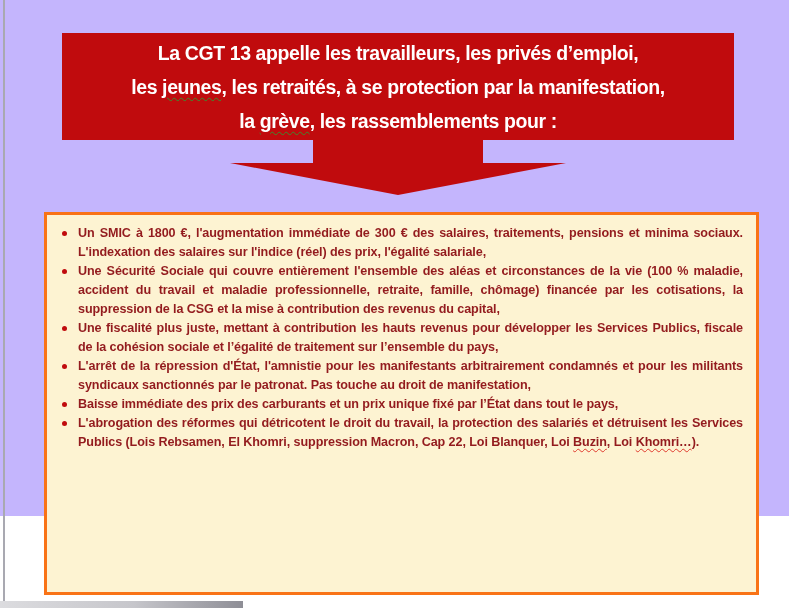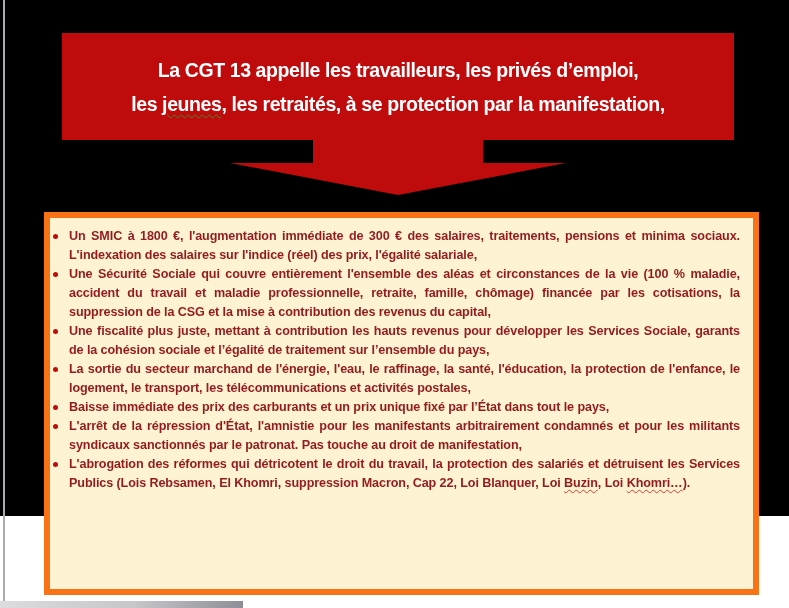--- a/index.html
+++ b/index.html
@@ -2,21 +2,21 @@
 <html><head>
 <meta charset="utf-8">
 <style>
   html, body {
     margin: 0; padding: 0;
     width: 789px; height: 608px;
     background: #ffffff;
     overflow: hidden;
     font-family: "Liberation Sans", sans-serif;
   }
-  .screen { position: relative; width: 789px; height: 516px; background: #000000; }
+  .screen { position: relative; width: 789px; height: 516px; background: #c4b5fd; }
 
   .page-edge {
     position: absolute; left: 3px; top: 0;
     width: 2px; height: 608px;
     background: #a9a9b1;
   }
 
   .banner {
     position: absolute; left: 62px; top: 33px;
     width: 672px; height: 107px;
@@ -45,22 +45,22 @@
     border-left: 168px solid transparent;
     border-right: 168px solid transparent;
     border-top: 32px solid #c00b0d;
   }
 
   .demands-box {
     position: absolute; left: 44px; top: 212px;
     width: 715px; height: 383px;
     box-sizing: border-box;
     background: #fdf3d2;
-    border: 6px solid #f97316;
-    padding: 9px 13px 8px 0;
+    border: 3px solid #f97316;
+    padding: 9px 13px 8px 12px;
     overflow: hidden;
   }
   ul.demands { list-style: none; margin: 0; padding: 0; }
   li.demand-item {
     position: relative;
     padding-left: 19px;
     color: #931b1e;
     font-weight: bold;
     font-size: 12.6px;
     line-height: 19px;
@@ -101,33 +101,33 @@
 <body>
 
 <div class="screen">
 
   <div class="page-edge"></div>
 
   <div class="banner">
     <div>
         <div class="banner-line"><span>La CGT 13 appelle les travailleurs, les privés d’emploi,</span></div>
         <div class="banner-line"><span>les </span><span class="wavy-green">jeunes</span><span>, les retraités, à se protection par la manifestation,</span></div>
+        <div class="banner-line"><span>la </span><span class="wavy-green">grève</span><span>, les rassemblements pour :</span></div>
       </div>
   </div>
 
   <div class="arrow-stem"></div>
   <div class="arrow-head"></div>
 
   <div class="demands-box">
     <ul class="demands">
         <li class="demand-item"><span>Un SMIC à 1800 €, l'augmentation immédiate de 300 € des salaires, traitements, pensions et minima sociaux. L'indexation des salaires sur l'indice (réel) des prix, l'égalité salariale,</span></li>
         <li class="demand-item"><span>Une Sécurité Sociale qui couvre entièrement l'ensemble des aléas et circonstances de la vie (100 % maladie, accident du travail et maladie professionnelle, retraite, famille, chômage) financée par les cotisations, la suppression de la CSG et la mise à contribution des revenus du capital,</span></li>
-        <li class="demand-item"><span>Une fiscalité plus juste, mettant à contribution les hauts revenus pour développer les Services Sociale, garants de la cohésion sociale et l’égalité de traitement sur l’ensemble du pays,</span></li>
-        <li class="demand-item"><span>La sortie du secteur marchand de l'énergie, l'eau, le raffinage, la santé, l'éducation, la protection de l'enfance, le logement, le transport, les télécommunications et activités postales,</span></li>
+        <li class="demand-item"><span>Une fiscalité plus juste, mettant à contribution les hauts revenus pour développer les Services Publics, fiscale de la cohésion sociale et l’égalité de traitement sur l’ensemble du pays,</span></li>
+        <li class="demand-item"><span>L'arrêt de la répression d'État, l'amnistie pour les manifestants arbitrairement condamnés et pour les militants syndicaux sanctionnés par le patronat. Pas touche au droit de manifestation,</span></li>
         <li class="demand-item"><span>Baisse immédiate des prix des carburants et un prix unique fixé par l’État dans tout le pays,</span></li>
-        <li class="demand-item"><span>L'arrêt de la répression d'État, l'amnistie pour les manifestants arbitrairement condamnés et pour les militants syndicaux sanctionnés par le patronat. Pas touche au droit de manifestation,</span></li>
         <li class="demand-item"><span>L'abrogation des réformes qui détricotent le droit du travail, la protection des salariés et détruisent les Services Publics (Lois Rebsamen, El Khomri, suppression Macron, Cap 22, Loi Blanquer, Loi </span><span class="wavy-red">Buzin</span><span>, Loi </span><span class="wavy-red">Khomri…</span><span>).</span></li>
       </ul>
   </div>
 
   <div class="bottom-bar"></div>
 
 </div>
 
 </body></html>

